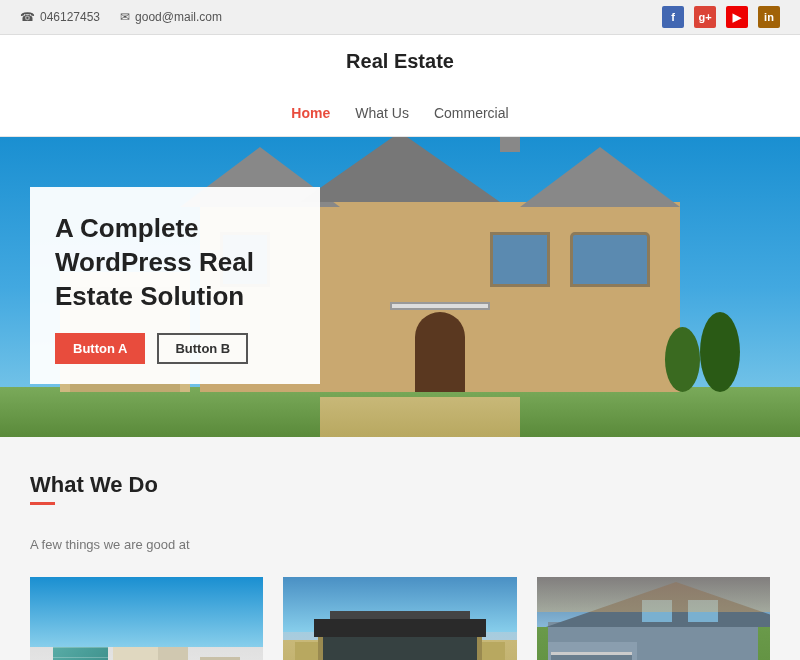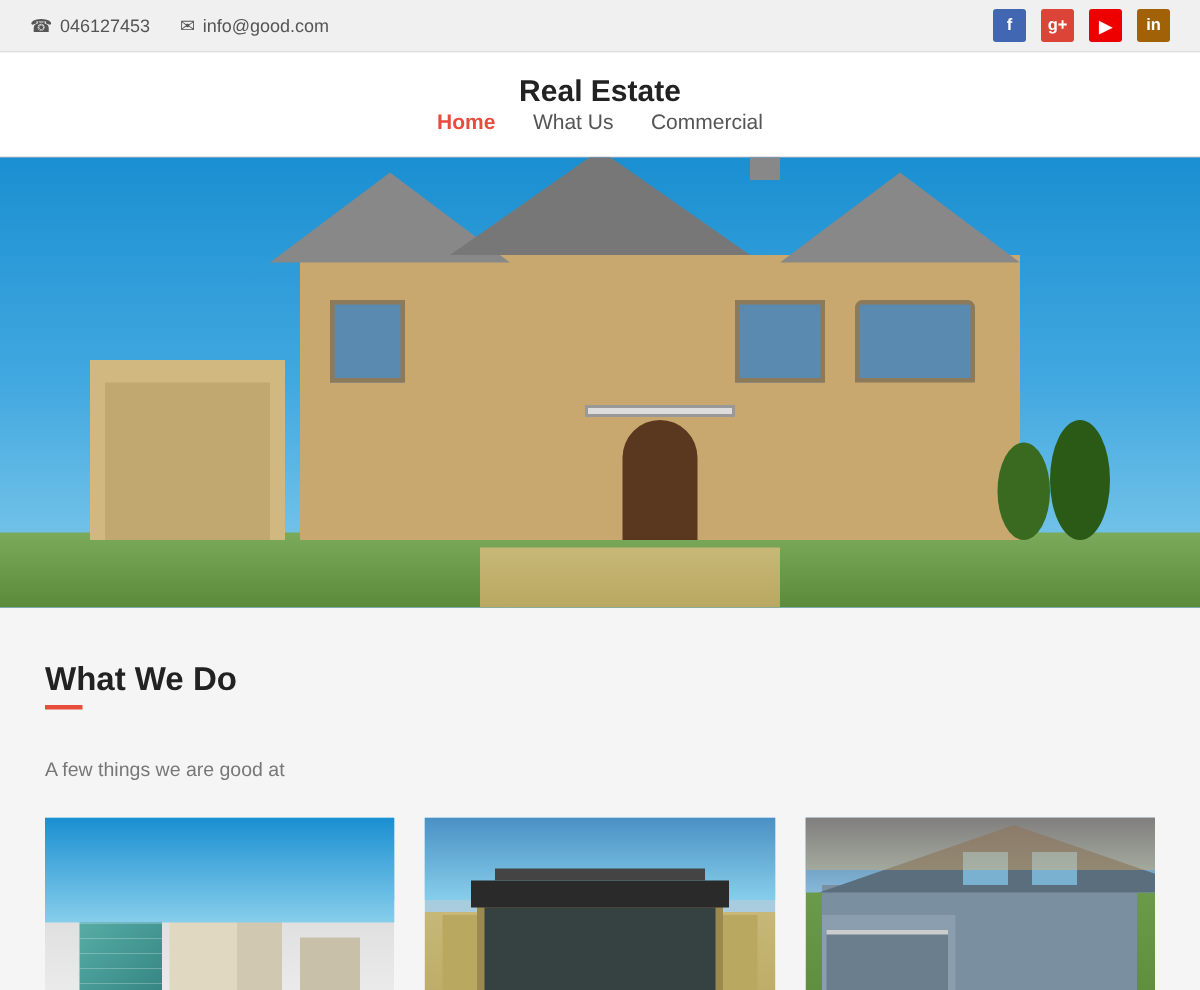--- a/index.html
+++ b/index.html
@@ -32,21 +32,21 @@
       background: #fff;
       padding: 15px 20px;
       display: flex;
       justify-content: space-between;
       align-items: center;
       border-bottom: 1px solid #e5e5e5;
       flex-direction: column;
     }
     .logo { font-size: 20px; font-weight: bold; color: #222; }
     .nav { display: flex; gap: 25px; align-items: center; }
-    .nav-item { font-size: 14px; color: #555; cursor: pointer; text-decoration: none; }
+    .nav-item { font-size: 14px; color: #555; cursor: pointer; text-decoration: none; margin-top: 32px; }
     .nav-item.active { color: #e84c3d; font-weight: 600; }
 
     
     .hero {
       position: relative;
       width: 100%;
       height: 300px;
       overflow: hidden;
       background: #1a6fa8;
     }
@@ -143,21 +143,21 @@
 <body>
 
 <div class="top-bar">
   <div class="top-bar-left">
     <div class="top-bar-item">
       <span>☎</span>
       <span>046127453</span>
     </div>
     <div class="top-bar-item">
       <span>✉</span>
-      <span>info@good.com</span>
+      <span>good@mail.com</span>
     </div>
   </div>
   <div class="top-bar-right">
     <div class="social-icon fb">f</div>
     <div class="social-icon gp">g+</div>
     <div class="social-icon yt">▶</div>
     <div class="social-icon li">in</div>
   </div>
 </div>
 
@@ -199,20 +199,27 @@
   <div style="position:absolute;bottom:285px;left:500px;width:20px;height:40px;background:#888;"></div>
 
   <div style="position:absolute;bottom:45px;left:160px;width:30px;height:70px;background:#3a6a20;border-radius:50% 50% 20% 20%;"></div>
   <div style="position:absolute;bottom:45px;right:60px;width:40px;height:80px;background:#2a5a15;border-radius:50%;"></div>
   <div style="position:absolute;bottom:45px;right:100px;width:35px;height:65px;background:#3a6a20;border-radius:50%;"></div>
 
   <div style="position:absolute;bottom:45px;left:60px;width:130px;height:120px;background:#d0b880;">
     <div style="position:absolute;top:15px;left:10px;right:10px;bottom:0;background:#c0a870;"></div>
   </div>
 
+  <div class="hero-overlay">
+    <div class="hero-title">A Complete WordPress Real Estate Solution</div>
+    <div class="hero-buttons">
+      <button class="btn-primary">Button A</button>
+      <button class="btn-secondary">Button B</button>
+    </div>
+  </div>
 </div>
 
 <div class="section">
   <h2 class="section-title">What We Do</h2>
   <div class="section-underline"></div>
   <p class="section-subtitle">A few things we are good at</p>
 
   <div class="cards">
 
     <div class="card">

